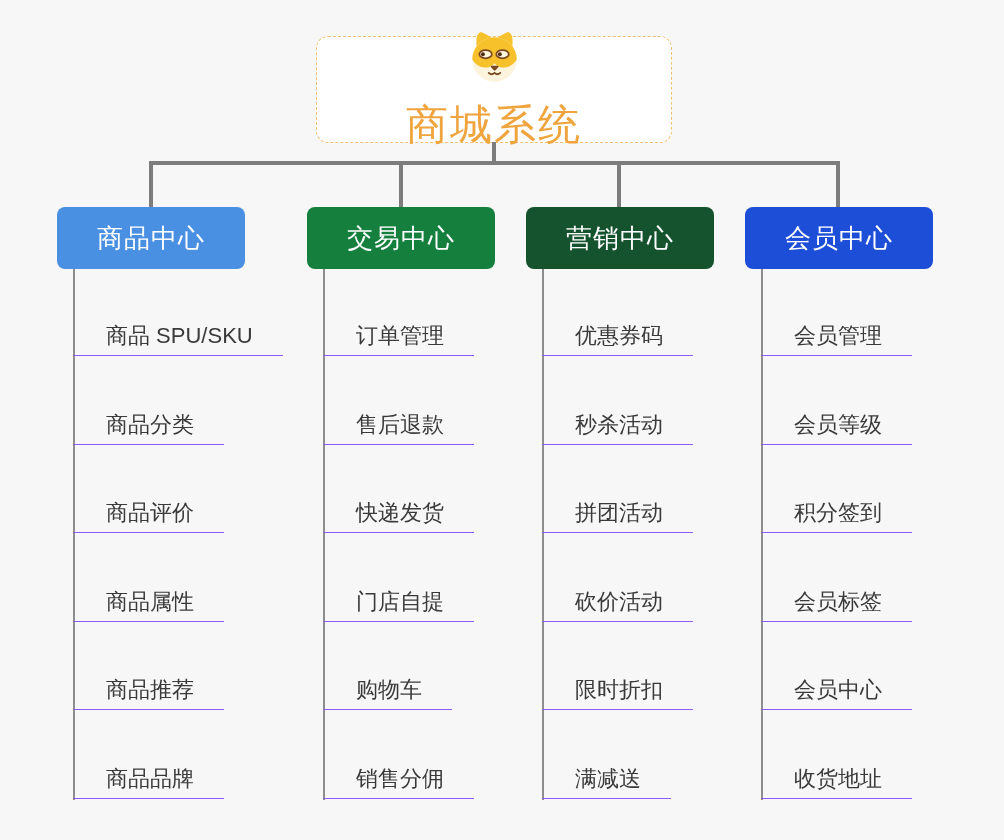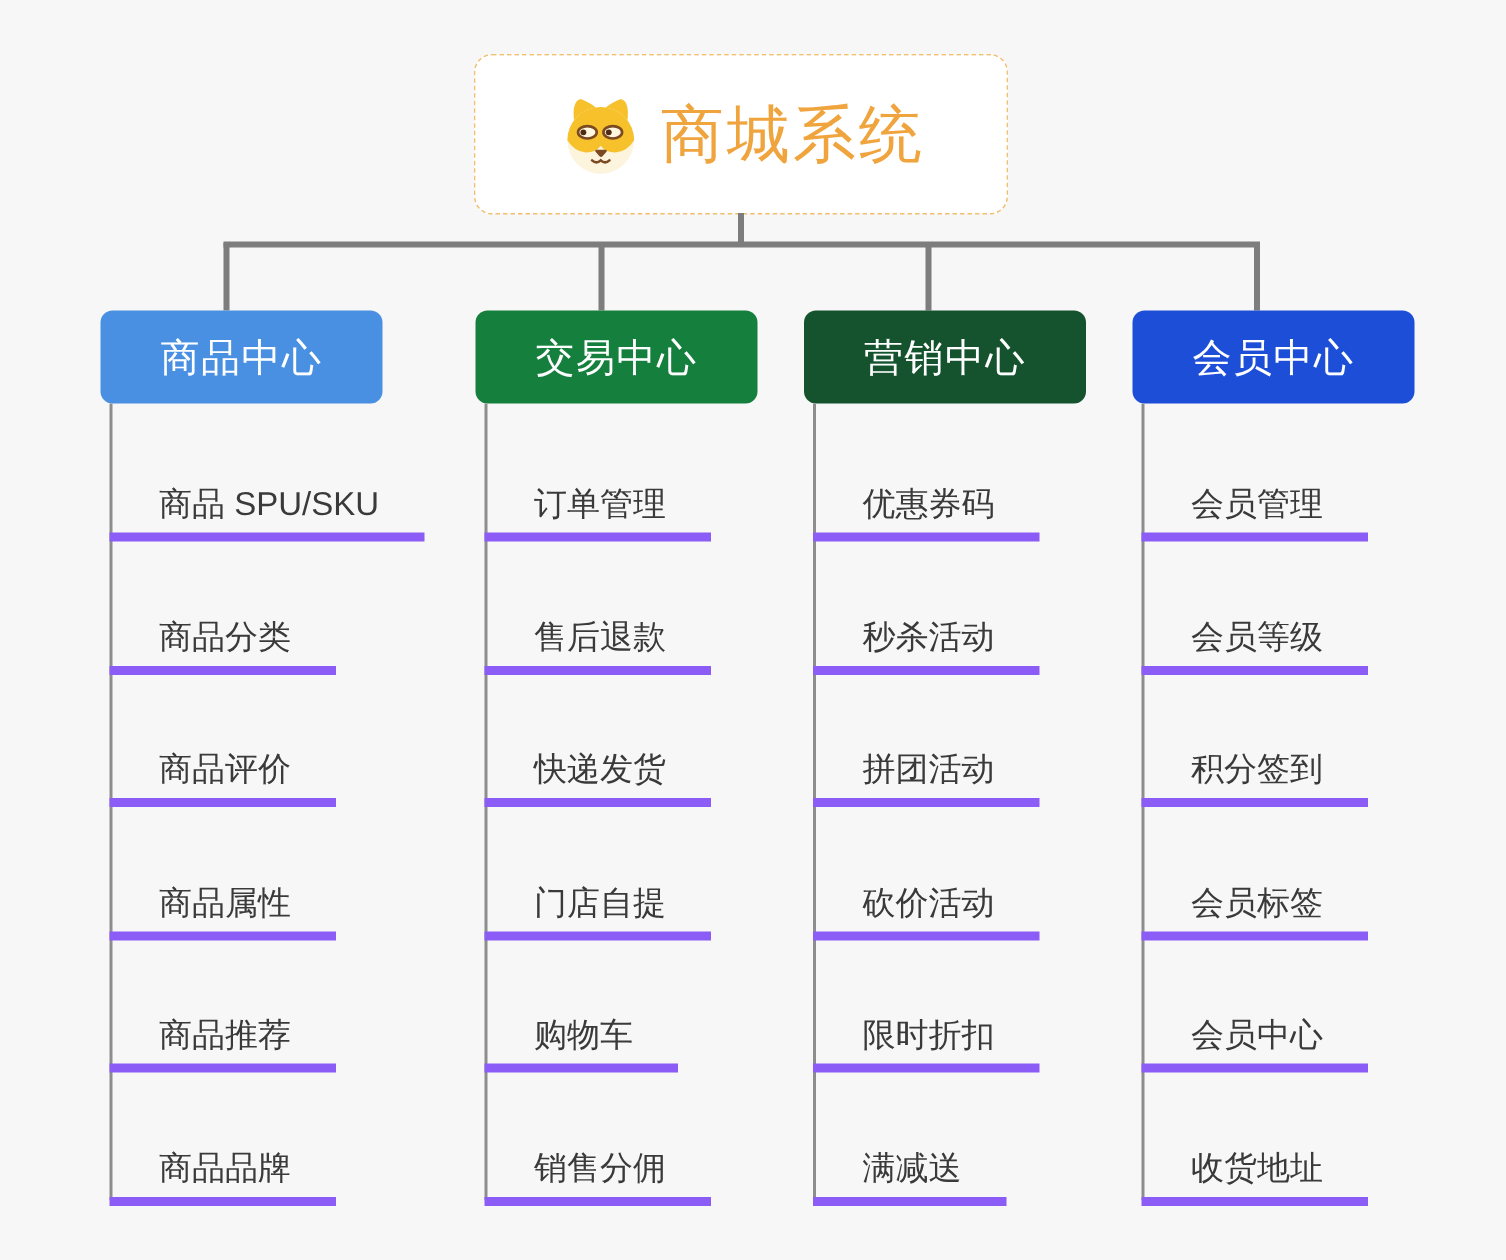--- a/index.html
+++ b/index.html
@@ -35,54 +35,54 @@
   .conn-drop { top: 162px; width: 4px; height: 45px; }
   .drop-0 { left: 149px; } .drop-1 { left: 399px; }
   .drop-2 { left: 617px; } .drop-3 { left: 836px; }
 
   
   .branch {
     position: absolute; top: 207px;
     width: 260px; height: 600px;
   }
   .branch-box {
-    position: absolute; left: 10px; top: 0;
+    position: absolute; left: 0; top: 0;
     width: 188px; height: 62px;
     border-radius: 8px;
     display: flex; align-items: center; justify-content: center;
     color: #ffffff; font-size: 26px; letter-spacing: 1px;
     white-space: nowrap;
   }
   .branch-line {
     position: absolute; left: 16px; top: 62px;
     width: 2px; height: 531px;
     background: #8d8d8d;
   }
   .leaf {
     position: absolute; left: 16px;
     height: 44px;
     display: flex; align-items: flex-end;
     padding: 0 30px 0 33px;
-    border-bottom: 6px solid #8b5cf6;
+    border-bottom: 1px solid #8b5cf6;
     white-space: nowrap;
   }
   .leaf-text {
     font-size: 22px; color: #3a3a3a; margin-bottom: 4px;
   }
   .leaf-0 { top: 104px; } .leaf-1 { top: 193px; } .leaf-2 { top: 281px; }
   .leaf-3 { top: 370px; } .leaf-4 { top: 458px; } .leaf-5 { top: 547px; }
 
   .b-0 { left: 57px; } .b-1 { left: 307px; } .b-2 { left: 526px; } .b-3 { left: 745px; }
 </style>
 </head>
 <body style="background: rgb(247, 247, 247);">
 
 <div id="canvas">
 
-  <div class="root-node" style="border-color: rgb(242, 190, 111);">
+  <div class="root-node" style="border-color: rgb(242, 190, 111); flex-direction: column;">
     <svg class="dog-icon" viewBox="0 0 64 64" aria-hidden="true">
       <path d="M13 27 Q9 7 17 5 Q25 8 30 13 L28 24 Z" fill="#F6C12B"></path>
       <path d="M51 27 Q55 7 47 5 Q39 8 34 13 L36 24 Z" fill="#F6C12B"></path>
       <circle cx="32" cy="36" r="25" fill="#FDF4DE"></circle>
       <path d="M7 36 A25 25 0 0 1 57 36 Q52 44 44 45 Q36 45.5 32 40 Q28 45.5 20 45 Q12 44 7 36 Z" fill="#F6C12B"></path>
       <ellipse cx="22" cy="30" rx="7" ry="4.6" fill="#FFF6E0" stroke="#7C4A21" stroke-width="2"></ellipse>
       <ellipse cx="41" cy="30" rx="7" ry="4.6" fill="#FFF6E0" stroke="#7C4A21" stroke-width="2"></ellipse>
       <circle cx="19" cy="30" r="2.2" fill="#4F2B12"></circle>
       <circle cx="38" cy="30" r="2.2" fill="#4F2B12"></circle>
       <path d="M28.6 43 h6.8 q1.7 0 .9 1.5 l-2.8 3.2 q-1.3 1.4 -2.6 0 l-2.8 -3.2 q-.8 -1.5 .9 -1.5 z" fill="#7C4A21"></path>

